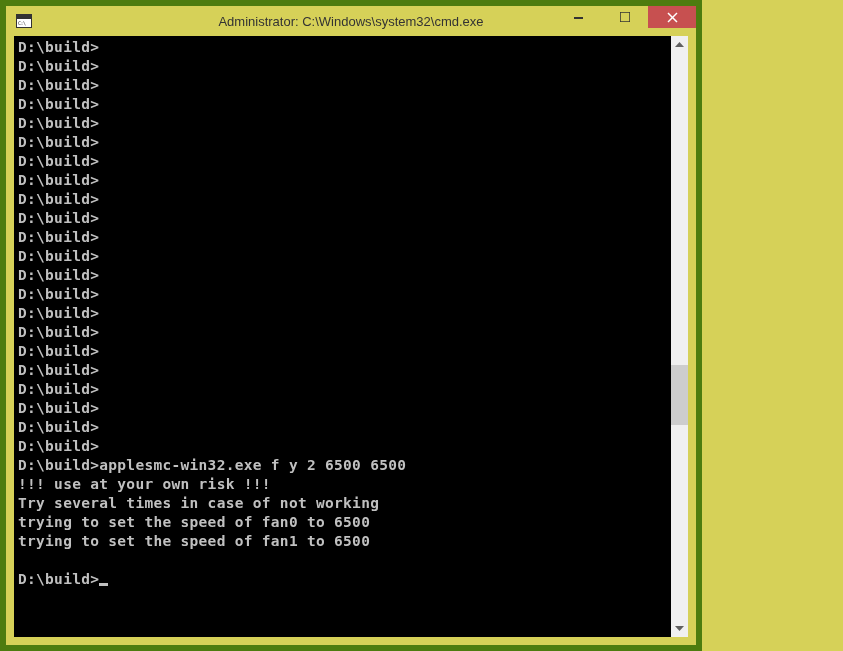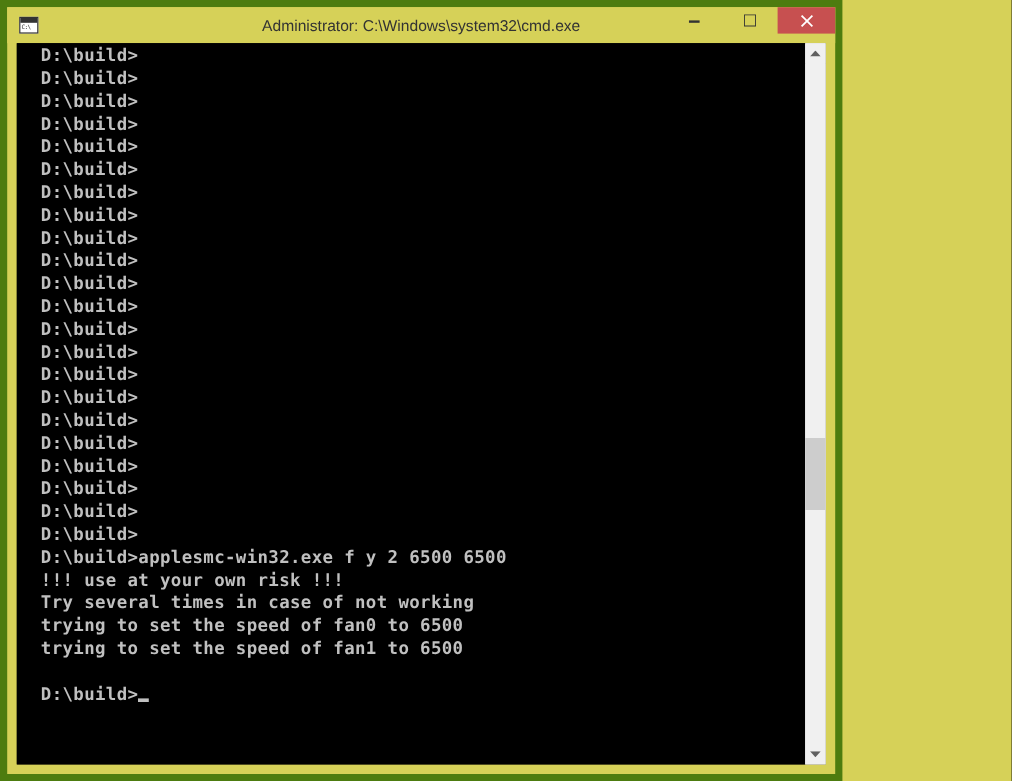--- a/index.html
+++ b/index.html
@@ -99,21 +99,21 @@
       background: #000;
       position: relative;
     }
     .terminal {
       flex: 1;
       background: #000;
       color: #c0c0c0;
       font-family: "Lucida Console", "Consolas", monospace;
       font-size: 14.5px;
       line-height: 19px;
-      padding: 2px 20px;
+      padding: 2px 4px;
       white-space: pre;
       overflow: hidden;
       letter-spacing: 0.3px;
       font-weight: bold;
     }
     .scrollbar {
       width: 17px;
       background: #f0f0f0;
       position: relative;
       display: flex;

